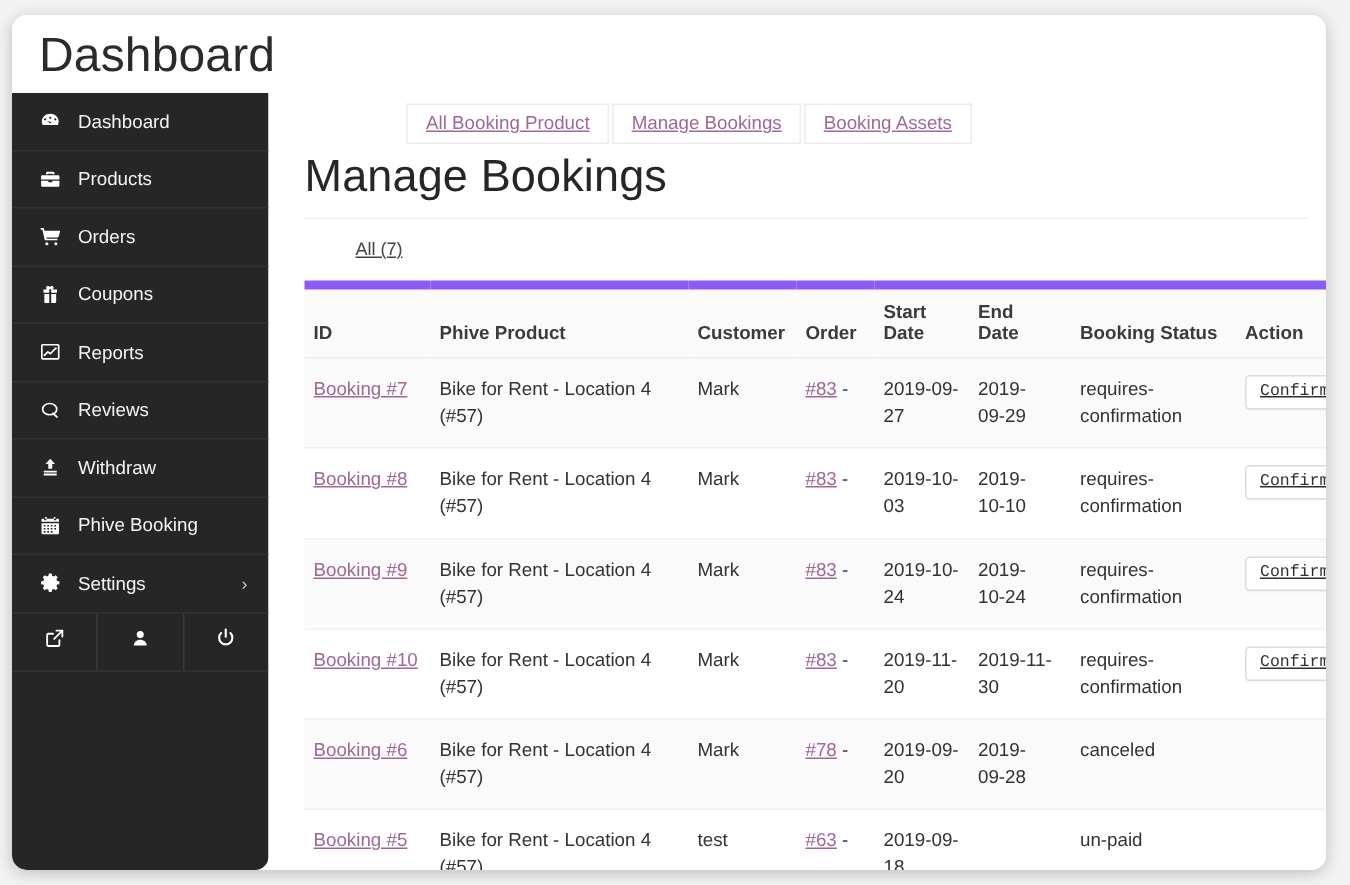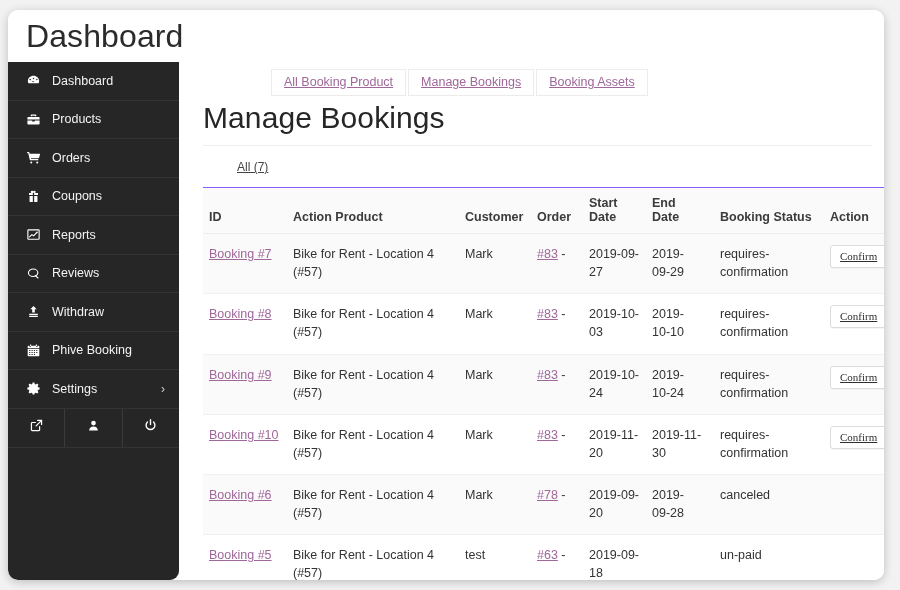--- a/index.html
+++ b/index.html
@@ -169,21 +169,21 @@
   }
   table.bookings thead th {
     background: #fafafa;
     text-align: left;
     font-size: 12.5px;
     font-weight: 700;
     color: #3b3b3b;
     padding: 8px 6px 9px 6px;
     vertical-align: bottom;
     border-bottom: 1px solid #ededed;
-    border-top: 1px solid #8b5cf6;
+    border-top: 6px solid #8b5cf6;
   }
   table.bookings tbody td {
     font-size: 12.5px;
     color: #333333;
     padding: 11px 6px 12px 6px;
     vertical-align: top;
     border-bottom: 1px solid #f0f0f0;
     line-height: 1.45;
   }
   tbody tr.odd td { background: #fafafa; }
@@ -200,21 +200,21 @@
   .btn-confirm {
     display: inline-block;
     background: #ffffff;
     border: 1px solid #dcdcdc;
     border-radius: 3px;
     padding: 4px 9px 5px 9px;
     font-size: 11px;
     color: #2f2f2f;
     text-decoration: underline;
     cursor: pointer;
-    font-family: Liberation Serif, serif;
+    font-family: Liberation Mono, monospace;
     box-shadow: 0 1px 0 rgba(0,0,0,0.03);
   }
 
   
   col.c-id      { width: 84px; }
   col.c-product { width: 172px; }
   col.c-customer{ width: 72px; }
   col.c-order   { width: 52px; }
   col.c-start   { width: 63px; }
   col.c-end     { width: 62px; }
@@ -375,21 +375,21 @@
             <col class="c-customer">
             <col class="c-order">
           <col class="c-start">
             <col class="c-end">
             <col class="c-status">
             <col class="c-action">
         </colgroup>
         <thead>
           <tr>
             <th>ID</th>
-            <th>Action Product</th>
+            <th>Phive Product</th>
             <th>Customer</th>
             <th>Order</th>
             <th>Start Date</th>
             <th>End Date</th>
             <th class="th-status">Booking Status</th>
             <th>Action</th>
           </tr>
         </thead>
         <tbody>
             <tr class="odd">

